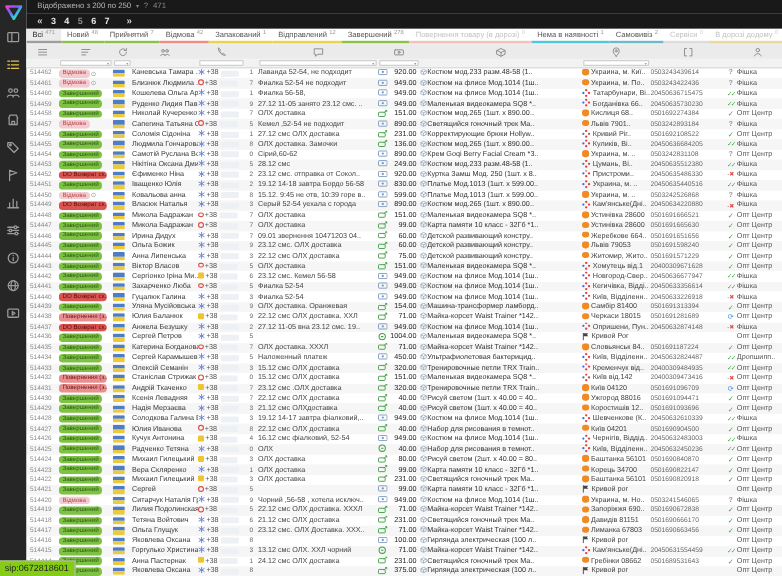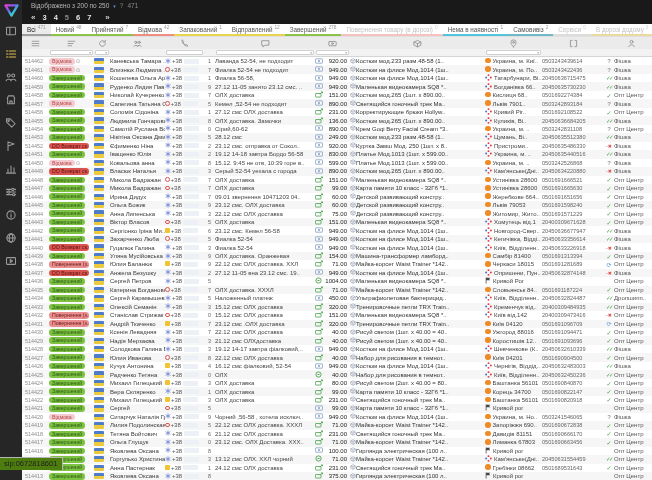--- a/index.html
+++ b/index.html
@@ -58,21 +58,21 @@
   .c-mgr{color:#555}
   .ic-miss{width:4.6px;height:4.6px;border:1.2px solid #d9534f;border-radius:50%;display:inline-block}
   .ic-life{width:5px;height:5px;background:#f0c430;border-radius:1px;display:inline-block}
   .ic-olx{width:5.5px;height:5.5px;background:#f08a24;border-radius:50%;display:inline-block}
   .t-q{color:#999;font-weight:bold;font-size:6px}
   .t-v{color:#3fa33f;font-size:6px}
   .t-vv{color:#3fa33f;font-size:5.5px;letter-spacing:-1.5px}
   .t-x{color:#d9534f;font-size:5px}
   .t-r{color:#4a90d9;font-size:6px}
   
-  .sipbar{position:absolute;left:0;bottom:10px;background:#4d7c0f;border:1px solid #b5b5b5;border-left:none;border-bottom:none;padding:1px 5px 2px 4px;font-size:7.5px;color:#222;z-index:5}
+  .sipbar{position:absolute;left:0;bottom:0;background:#84cc16;border:1px solid #b5b5b5;border-left:none;border-bottom:none;padding:1px 5px 2px 4px;font-size:7.5px;color:#222;z-index:5}
 </style>
 </head>
 <body>
 
 <div class="app">
   <aside class="sidebar">
       <div class="sb-item sb-logo">
         <svg width="15" height="13" viewBox="0 0 16 14">
           <defs>
             <linearGradient id="lg" x1="0" y1="0" x2="1" y2="1">

